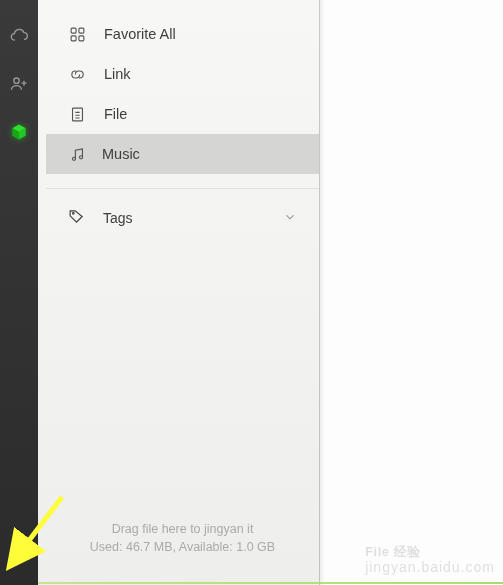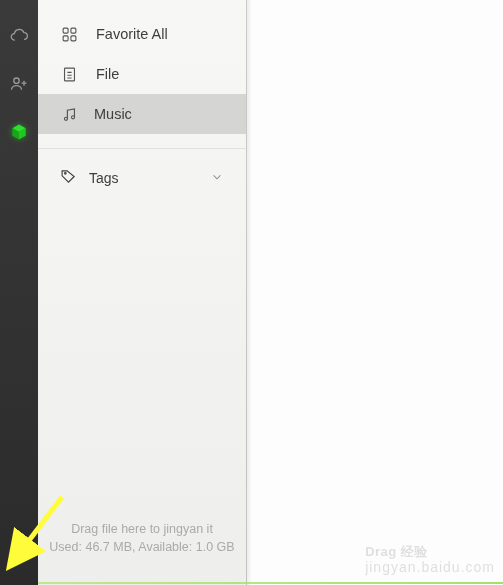--- a/index.html
+++ b/index.html
@@ -2,29 +2,29 @@
 <html><head>
   <meta charset="utf-8">
   <style>
     * { margin: 0; padding: 0; box-sizing: border-box; }
     body { font-family: -apple-system, "Segoe UI", Arial, sans-serif; font-size: 14px; color: #444; width: 503px; height: 585px; overflow: hidden; position: relative; background: #fff; }
     .app { display: flex; height: 100%; }
     .narrow-bar { width: 38px; background: linear-gradient(to bottom, #3a3a3a 0%, #2b2b2b 100%); display: flex; flex-direction: column; align-items: center; padding-top: 26px; gap: 28px; position: relative; }
     .narrow-bar .nb-icon { color: #9a9a9a; width: 20px; height: 20px; display: flex; align-items: center; justify-content: center; }
     .nb-cube svg { filter: drop-shadow(0 0 3px rgba(40,220,40,0.5)); }
     .narrow-bar .hamburger { position: absolute; bottom: 18px; left: 50%; transform: translateX(-50%); color: #888; }
-    .sidebar { width: 209px; background: linear-gradient(to bottom, #f7f7f6 0%, #eeeeec 100%); border-right: 1px solid rgba(0,0,0,0.12); display: flex; flex-direction: column; position: relative; }
+    .sidebar { width: 282px; background: linear-gradient(to bottom, #f7f7f6 0%, #eeeeec 100%); border-right: 1px solid rgba(0,0,0,0.12); display: flex; flex-direction: column; position: relative; padding-left: 8px; }
     .sidebar::after { content: ""; position: absolute; right: -6px; top: 0; bottom: 0; width: 6px; background: linear-gradient(to right, rgba(0,0,0,0.08), rgba(0,0,0,0)); pointer-events: none; }
     .menu { padding-top: 14px; }
     .menu-item { display: flex; align-items: center; gap: 18px; padding: 11px 18px 11px 22px; cursor: pointer; color: #3e3e3e; }
     .menu-item.selected { background: #d5d5d3; gap: 16px; }
     .menu-item .mi-icon { width: 18px; height: 18px; display: flex; align-items: center; justify-content: center; color: #555; flex-shrink: 0; }
     .menu-item .mi-label { font-size: 14.5px; }
     .divider { height: 1px; background: rgba(0,0,0,0.08); margin: 14px 0 8px 0; }
-    .tags-row { display: flex; align-items: center; gap: 12px; padding: 11px 18px 11px 22px; cursor: pointer; color: #3e3e3e; position: relative; }
+    .tags-row { display: flex; align-items: center; gap: 18px; padding: 11px 18px 11px 22px; cursor: pointer; color: #3e3e3e; position: relative; }
     .tags-row .chev { position: absolute; right: 22px; color: #888; }
     .drop-area { margin-top: auto; text-align: center; padding: 0 10px 28px 10px; color: #aaa; font-size: 12.5px; line-height: 1.5; }
     .main { flex: 1; background: #fdfdfd; }
     .arrow-annot { position: absolute; left: 0px; bottom: 6px; pointer-events: none; }
     .watermark { position: absolute; right: 8px; bottom: 10px; color: rgba(120,120,120,0.22); font-size: 13px; font-weight: bold; letter-spacing: 0.5px; pointer-events: none; }
     .watermark .sub { display: block; font-size: 14px; text-align: center; font-weight: normal; letter-spacing: 1px; margin-top: -2px; }
     .bottom-line { position: absolute; left: 38px; right: 0; bottom: 1px; height: 2px; background: linear-gradient(to right, #b8e37a, #8fd94a); opacity: 0.8; }
   </style>
 </head>
 <body>
@@ -66,20 +66,29 @@
           <svg width="17" height="17" viewBox="0 0 24 24" fill="none" stroke="currentColor" stroke-width="1.6">
               <rect x="3" y="3" width="7" height="7" rx="1.5"></rect>
               <rect x="14" y="3" width="7" height="7" rx="1.5"></rect>
               <rect x="3" y="14" width="7" height="7" rx="1.5"></rect>
               <rect x="14" y="14" width="7" height="7" rx="1.5"></rect>
             </svg>
         </span>
         <span class="mi-label">Favorite All</span>
       </div>
 
+      <div class="menu-item">
+        <span class="mi-icon">
+          <svg width="17" height="17" viewBox="0 0 24 24" fill="none" stroke="currentColor" stroke-width="1.6">
+              <path d="M9 12a5 5 0 0 1 5-5h1a5 5 0 0 1 0 10h-1"></path>
+              <path d="M15 12a5 5 0 0 1-5 5H9a5 5 0 0 1 0-10h1"></path>
+            </svg>
+        </span>
+        <span class="mi-label">Link</span>
+      </div>
 
 
 
       <div class="menu-item">
         <span class="mi-icon">
           <svg width="17" height="17" viewBox="0 0 24 24" fill="none" stroke="currentColor" stroke-width="1.6">
               <rect x="5" y="3" width="14" height="18" rx="1"></rect>
               <path d="M9 9h6M9 13h6M9 17h6"></path>
             </svg>
         </span>
@@ -131,15 +140,15 @@
 <svg class="arrow-annot" width="70" height="90" viewBox="0 0 70 90">
   <defs>
       <marker id="ah" markerWidth="8" markerHeight="8" refX="4" refY="4" orient="auto">
         <path d="M0,0 L8,4 L0,8 Z" fill="#fffd3a"></path>
       </marker>
     </defs>
   <path d="M62 8 L18 66" stroke="#fffd3a" stroke-width="5" marker-end="url(#ah)"></path>
 </svg>
 
 <div class="watermark">
-  <span>Drag 经验</span>
+  <span>File 经验</span>
   <span class="sub">jingyan.baidu.com</span>
 </div>
 
 </body></html>

